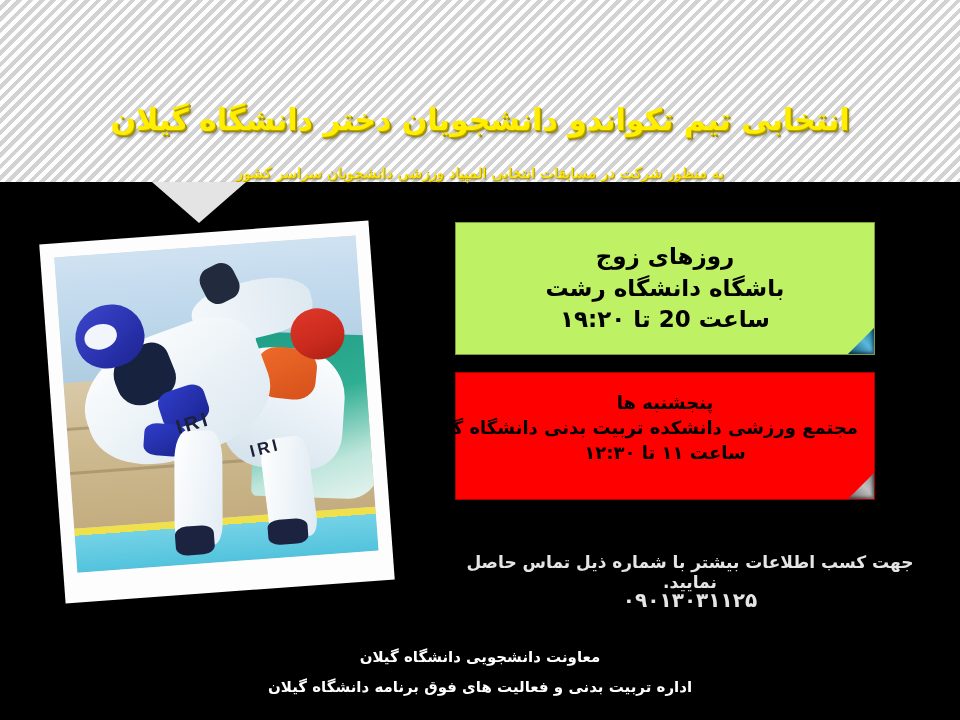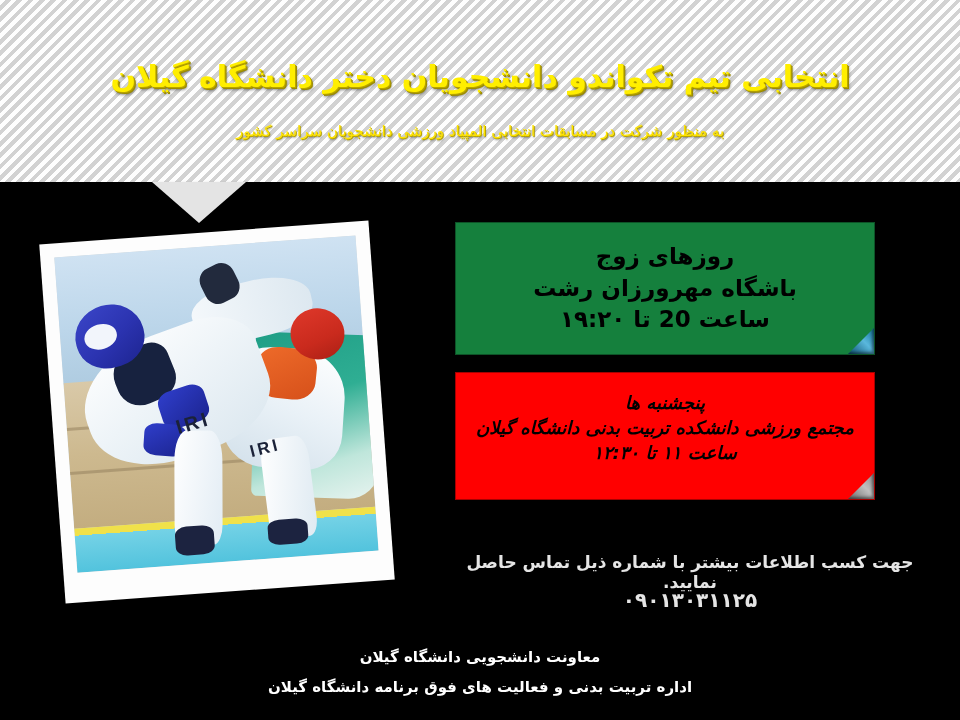--- a/index.html
+++ b/index.html
@@ -16,21 +16,21 @@
     position:absolute;left:0;top:0;width:960px;height:182px;
     background-color:#e9e9e9;
     background-image:repeating-linear-gradient(
        135deg,
        rgba(255,255,255,.95) 0px, rgba(255,255,255,.95) 4px,
        rgba(206,206,206,.85) 4px, rgba(206,206,206,.85) 8px);
     z-index:2;
   }
   .header-inner{
     position:absolute;inset:0;
-    display:flex;flex-direction:column;align-items:center;justify-content:center;
+    display:flex;flex-direction:column;align-items:center;justify-content:flex-end;
     padding-top:16px;box-sizing:border-box;
   }
   .poster-title{
     margin:0;
     font-size:30px;font-weight:bold;
     color:#ffee00;
     letter-spacing:0px;
     text-align:center;
     line-height:1.25;
     direction:rtl;
@@ -136,25 +136,25 @@
   .card{
     position:absolute;left:455px;width:420px;
     box-sizing:border-box;
     padding:18px 16px 20px 16px;
     text-align:center;direction:rtl;
     color:#000;
     font-weight:bold;
     border:1px solid rgba(0,0,0,.35);
     z-index:3;
   }
-  .card-blue{top:222px;height:133px;background:#15803d;}
+  .card-blue{top:222px;height:133px;background:#bef264;}
   .card-red{top:372px;height:128px;background:#ff0000;}
   .card .line{line-height:1.38;margin:0;white-space:nowrap;}
   .card-blue .line{font-size:23px;}
-  .card-red .line{font-size:18px;font-style:italic;}
+  .card-red .line{font-size:18px;}
   .card-red .line.l1{font-size:18px;}
   
   .curl{
     position:absolute;right:0;bottom:0;width:26px;height:26px;
     background:linear-gradient(225deg,#8f8f8f 0%,#bdbdbd 40%,#6f6f6f 100%);
     clip-path:polygon(100% 0,100% 100%,0 100%);
     box-shadow:-2px -2px 3px rgba(0,0,0,.45) inset;
   }
   .card-blue .curl{background:linear-gradient(225deg,#0f6f96 0%,#5ab8dd 45%,#0a4f6d 100%);}
   .card-red  .curl{background:linear-gradient(225deg,#8a8a8a 0%,#c0c0c0 45%,#6a6a6a 100%);}
@@ -216,21 +216,21 @@
       <div class="ath-a-leg"></div>
       <div class="ath-a-foot"></div>
 
       <div class="ph-iri-a">IRI</div>
       <div class="ph-iri-b">IRI</div>
     </div>
   </div>
 
   <div class="card card-blue">
     <p class="line">روزهای زوج</p>
-    <p class="line">باشگاه مهرورزان رشت</p>
+    <p class="line">باشگاه دانشگاه رشت</p>
     <p class="line">ساعت 20 تا ۱۹:۲۰</p>
     <div class="curl"></div>
   </div>
 
   <div class="card card-red">
     <p class="line l1">پنجشنبه ها</p>
     <p class="line">مجتمع ورزشی دانشکده تربیت بدنی دانشگاه گیلان</p>
     <p class="line">ساعت ۱۱ تا ۱۲:۳۰</p>
     <div class="curl"></div>
   </div>

